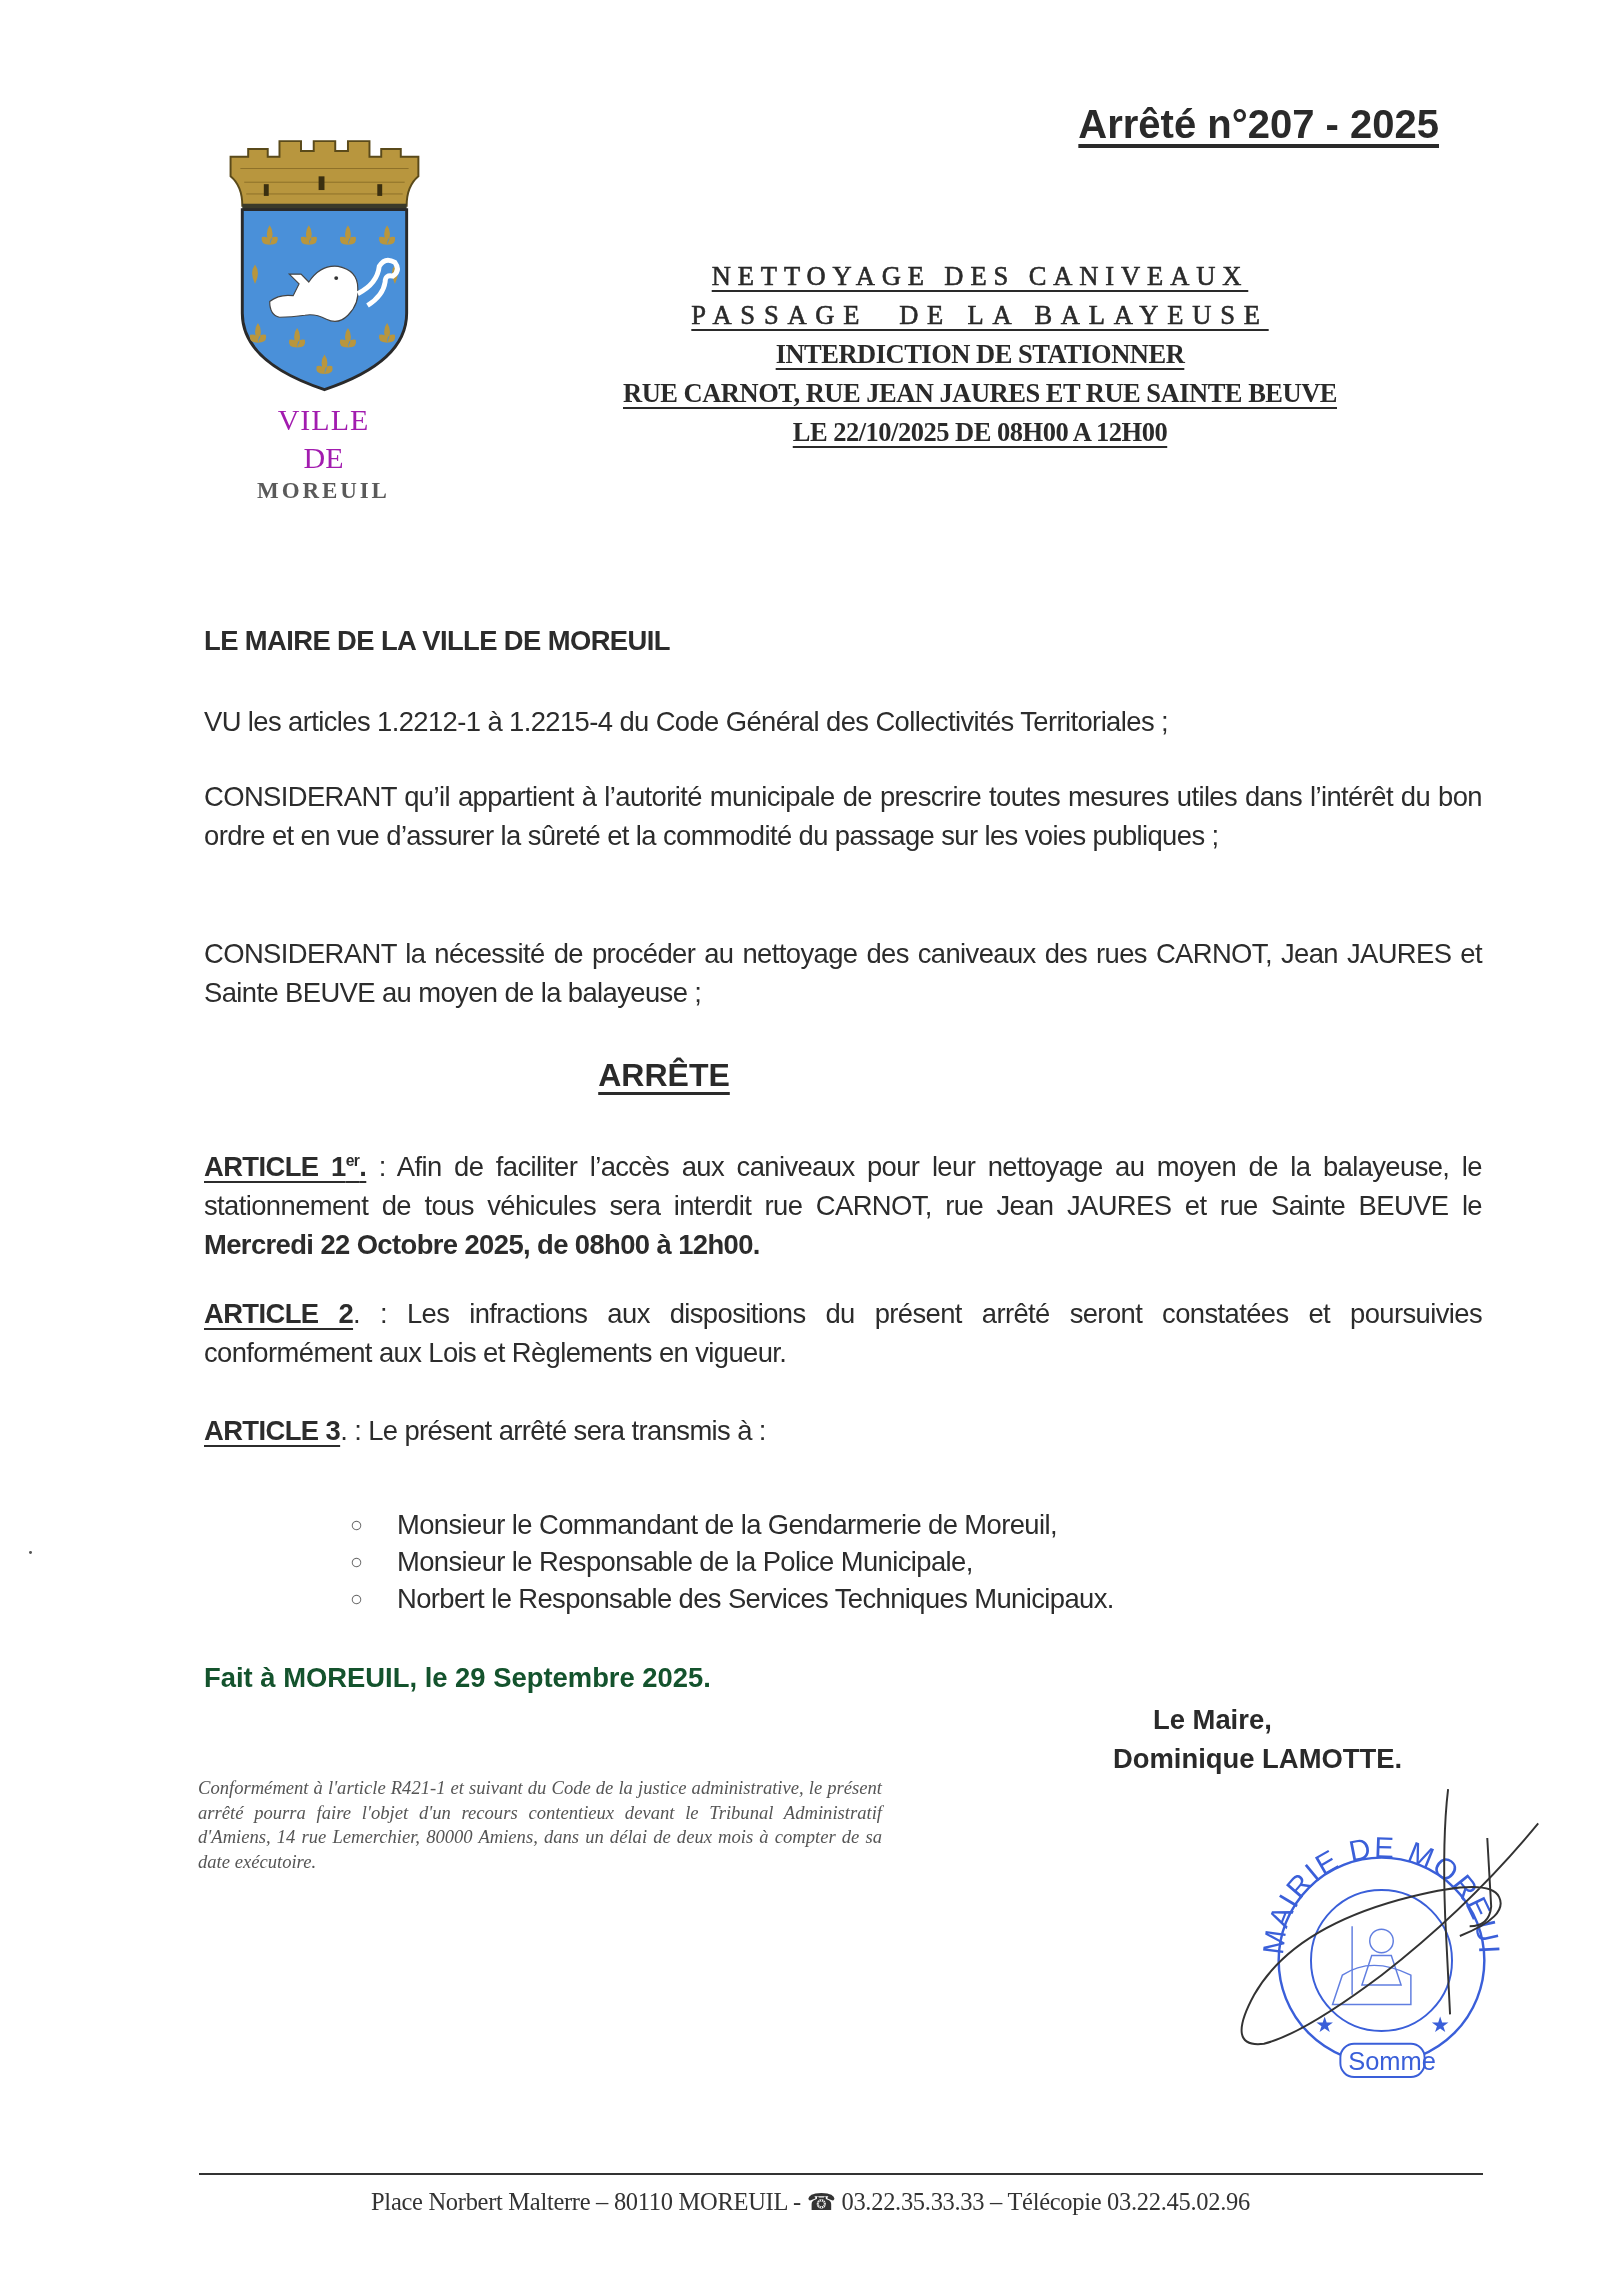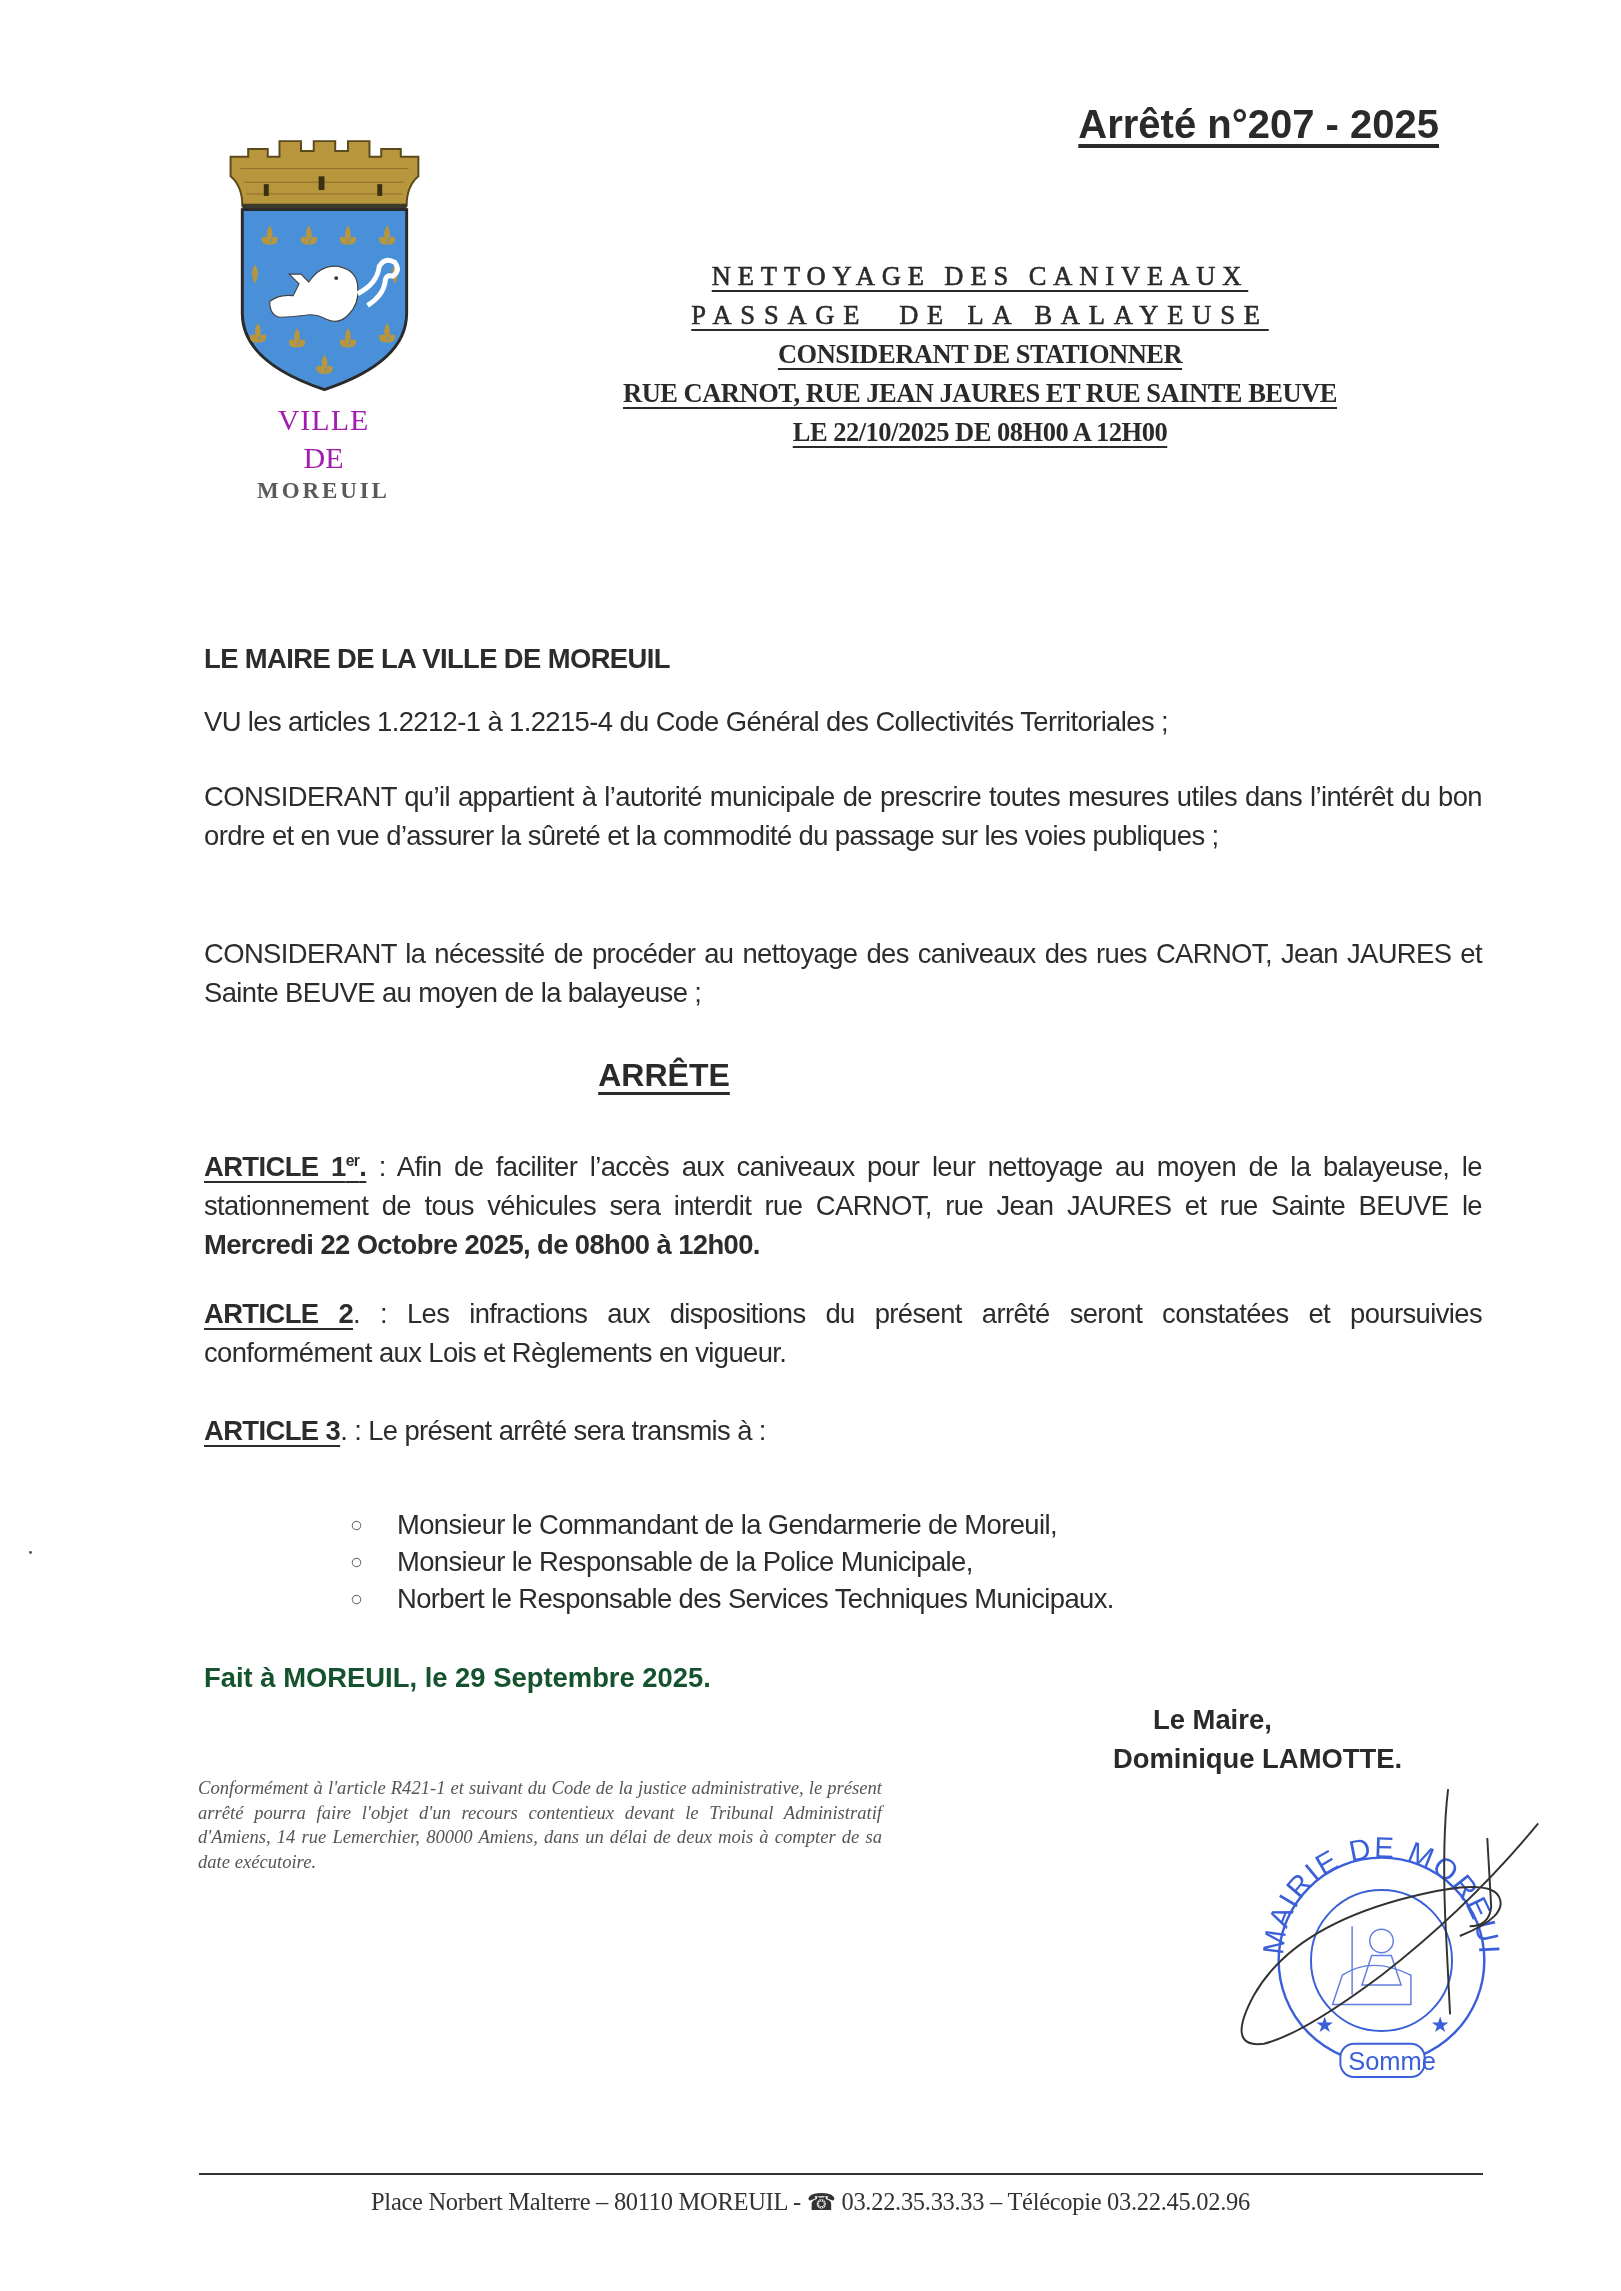--- a/index.html
+++ b/index.html
@@ -96,26 +96,26 @@
   <div class="ville l1">VILLE</div>
   <div class="ville l2">DE</div>
   <div class="ville l3">MOREUIL</div>
 </div>
 
 <div id="ref" class="abs">Arrêté n°207 - 2025</div>
 
 <div id="titles" class="abs">
   <span class="t spaced">NETTOYAGE DES CANIVEAUX</span>
   <span class="t spaced2" style="white-space:pre;">PASSAGE  DE LA BALAYEUSE</span>
-  <span class="t norm">CONSIDERANT DE STATIONNER</span>
+  <span class="t norm">INTERDICTION DE STATIONNER</span>
   <span class="t norm">RUE CARNOT, RUE JEAN JAURES ET RUE SAINTE BEUVE</span>
   <span class="t norm">LE 22/10/2025 DE 08H00 A 12H00</span>
 </div>
 
-<div class="abs p strong" style="top:639px;">LE MAIRE DE LA VILLE DE MOREUIL</div>
+<div class="abs p strong" style="top:621px;">LE MAIRE DE LA VILLE DE MOREUIL</div>
 
 <div class="abs p" style="top:702px;">VU les articles 1.2212-1 à 1.2215-4 du Code Général des Collectivités Territoriales ;</div>
 
 <div class="abs p" style="top:777px;">CONSIDERANT qu’il appartient à l’autorité municipale de prescrire toutes mesures utiles dans l’intérêt du bon ordre et en vue d’assurer la sûreté et la commodité du passage sur les voies publiques ;</div>
 
 <div class="abs p" style="top:934px;">CONSIDERANT la nécessité de procéder au nettoyage des caniveaux des rues CARNOT, Jean JAURES et Sainte BEUVE au moyen de la balayeuse ;</div>
 
 <div id="arrete-h" class="abs">ARRÊTE</div>
 
 <div class="abs p" style="top:1141px;">

